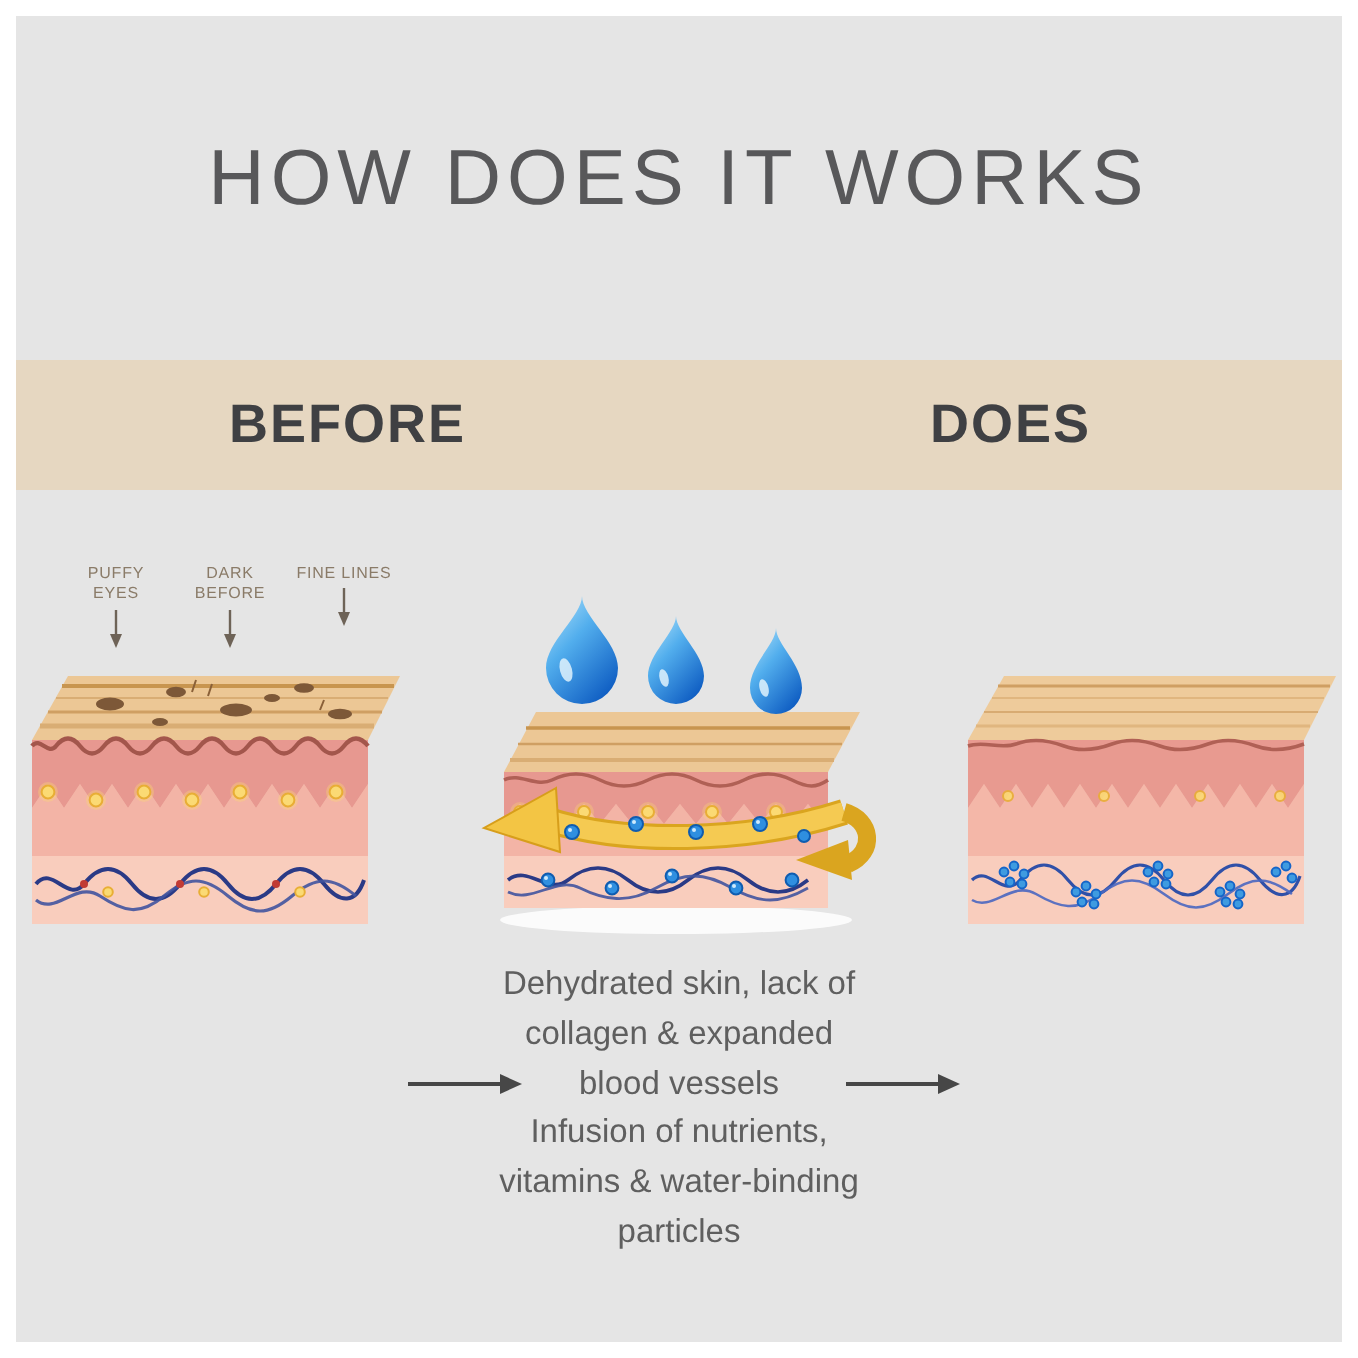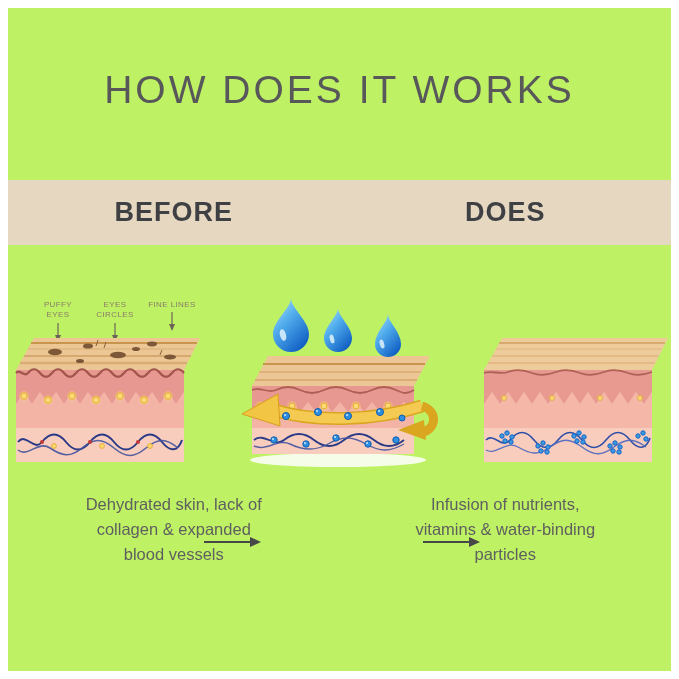--- a/index.html
+++ b/index.html
@@ -1,29 +1,29 @@
 <!DOCTYPE html>
 <html><head>
 <meta charset="utf-8">
 <style>
   html,body{margin:0;padding:0;background:#ffffff;}
   .canvas{position:relative;width:679px;height:679px;background:#ffffff;font-family:"Liberation Sans",sans-serif;overflow:hidden;}
-  .inner{position:absolute;left:8px;top:8px;right:8px;bottom:8px;background:#bef264;}
+  .inner{position:absolute;left:8px;top:8px;right:8px;bottom:8px;background:#e5e5e5;}
   .title{position:absolute;top:60px;left:0;width:100%;text-align:center;font-size:39px;font-weight:500;letter-spacing:3px;color:#58585a;}
   .band{position:absolute;top:172px;left:0;width:100%;height:65px;background:#e6d7c1;display:flex;}
   .band .hd{flex:1;display:flex;align-items:center;justify-content:center;font-size:27px;font-weight:700;letter-spacing:1px;color:#3f4043;}
   .labels{position:absolute;left:24px;top:274px;width:166px;display:flex;justify-content:space-between;}
-  .label-item{width:52px;display:flex;flex-direction:column;align-items:center;margin-top:18px;}
+  .label-item{width:52px;display:flex;flex-direction:column;align-items:center;}
   .label-text{font-size:8px;line-height:1.3;letter-spacing:.4px;color:#8a7b68;text-align:center;font-weight:500;}
   .label-arrow{margin-top:2px;}
   .skin-svg{position:absolute;}
   .svg-before{left:2px;top:322px;}
   .svg-during{left:228px;top:286px;}
   .svg-after{left:470px;top:322px;}
-  .captions{position:absolute;top:484px;left:0;width:100%;display:flex;}
+  .captions{position:absolute;top:472px;left:0;width:100%;display:flex;flex-direction:column;}
   .cap-col{flex:1;display:flex;justify-content:center;}
   .cap-col p{width:186px;margin:0;text-align:center;font-size:16.5px;line-height:1.5;color:#5f5f5f;}
   .flow-arrow{position:absolute;top:527px;}
   .flow-arrow-1{left:196px;}
   .flow-arrow-2{left:415px;}
 </style>
 </head>
 <body>
 
 <div class="canvas">
@@ -38,21 +38,21 @@
 
     <div class="labels">
       <div class="label-item">
         <div class="label-text">PUFFY EYES</div>
         <svg class="label-arrow" width="10" height="20" viewBox="0 0 10 20">
           <line x1="5" y1="0" x2="5" y2="13" stroke="#6e6357" stroke-width="1.2"></line>
           <polygon points="2,12 8,12 5,19" fill="#6e6357"></polygon>
         </svg>
       </div>
       <div class="label-item">
-        <div class="label-text">EYES CIRCLES</div>
+        <div class="label-text">DARK BEFORE</div>
         <svg class="label-arrow" width="10" height="20" viewBox="0 0 10 20">
           <line x1="5" y1="0" x2="5" y2="13" stroke="#6e6357" stroke-width="1.2"></line>
           <polygon points="2,12 8,12 5,19" fill="#6e6357"></polygon>
         </svg>
       </div>
       <div class="label-item">
         <div class="label-text">FINE LINES</div>
         <svg class="label-arrow" width="10" height="20" viewBox="0 0 10 20">
           <line x1="5" y1="0" x2="5" y2="13" stroke="#6e6357" stroke-width="1.2"></line>
           <polygon points="2,12 8,12 5,19" fill="#6e6357"></polygon>

